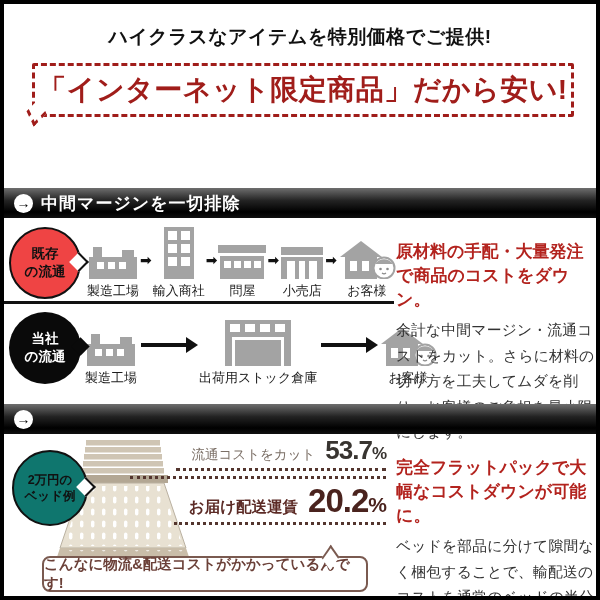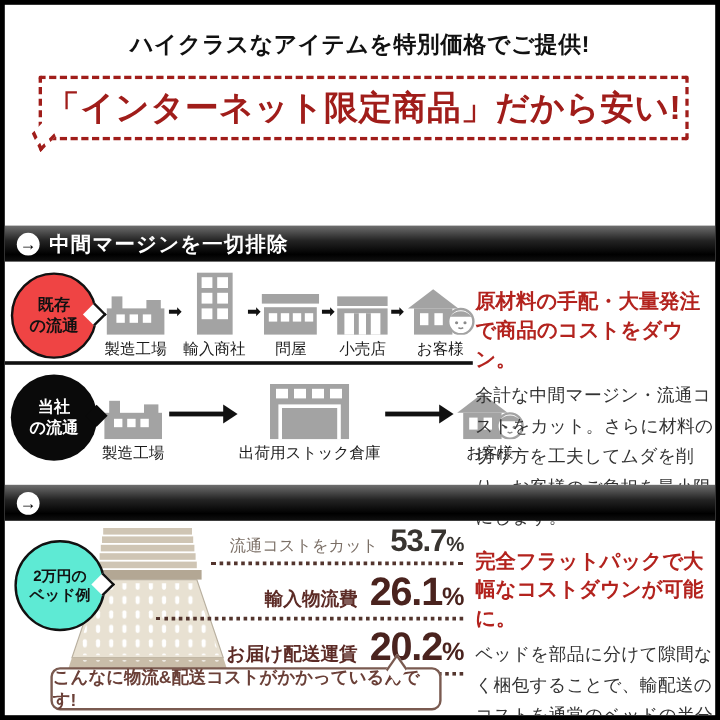--- a/index.html
+++ b/index.html
@@ -82,21 +82,21 @@
   .side-col{position:absolute;left:392px;width:202px;margin-top:16px;}
   .col1{top:220px;}
   .col2{top:436px;}
   .side-headline{
     font-size:17px;font-weight:900;color:#b3231e;line-height:1.4;margin:0 0 7px 0;letter-spacing:0;
   }
   .side-body{font-size:14.8px;color:#333;line-height:1.72;letter-spacing:0.2px;}
   
   .bed-svg{position:absolute;left:40px;top:430px;}
   .bubble-bed{
-    position:absolute;left:8px;top:446px;width:72px;height:72px;background:#5eead4;
+    position:absolute;left:8px;top:446px;width:72px;height:72px;background:#0f766e;
     border:2.5px solid #111;border-radius:50%;z-index:2;
     display:flex;flex-direction:column;align-items:center;justify-content:center;
     text-align:center;font-weight:bold;font-size:12.5px;color:#111;line-height:1.3;
   }
   .tail-bed{
     position:absolute;right:-7px;top:28px;width:12px;height:12px;background:#fff;
     border-right:2.5px solid #111;border-top:2.5px solid #111;transform:rotate(45deg);
   }
   .stats{position:absolute;left:118px;top:433px;width:264px;z-index:2;}
   .stat-line{display:flex;align-items:baseline;justify-content:flex-end;gap:10px;}
@@ -331,24 +331,20 @@
     <span class="tail-bed"></span>
   </div>
 
   <div class="stats">
     <div class="stat-line">
       <span class="stat-label-1">流通コストをカット</span>
       <span class="stat-value-1"><span>53.7</span><span class="stat-unit-1">%</span></span>
     </div>
     <div class="dotline dot1"></div>
 
-    <div class="stat-line">
-      <span class="stat-label-2">輸入物流費</span>
-      <span class="stat-value-2"><span>26.1</span><span class="stat-unit-2">%</span></span>
-    </div>
     <div class="dotline dot2"></div>
 
     <div class="stat-line">
       <span class="stat-label-2">お届け配送運賃</span>
       <span class="stat-value-2"><span>20.2</span><span class="stat-unit-2">%</span></span>
     </div>
     <div class="dotline dot3"></div>
   </div>
 
   <div class="callout">

